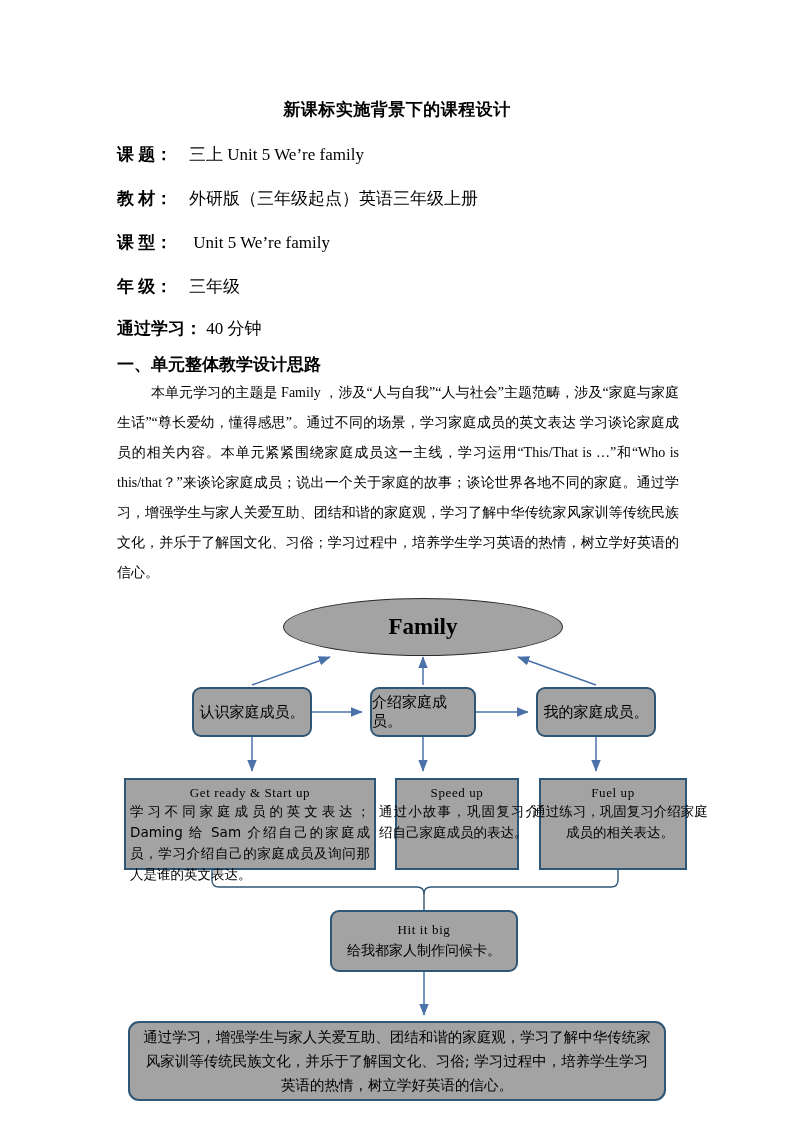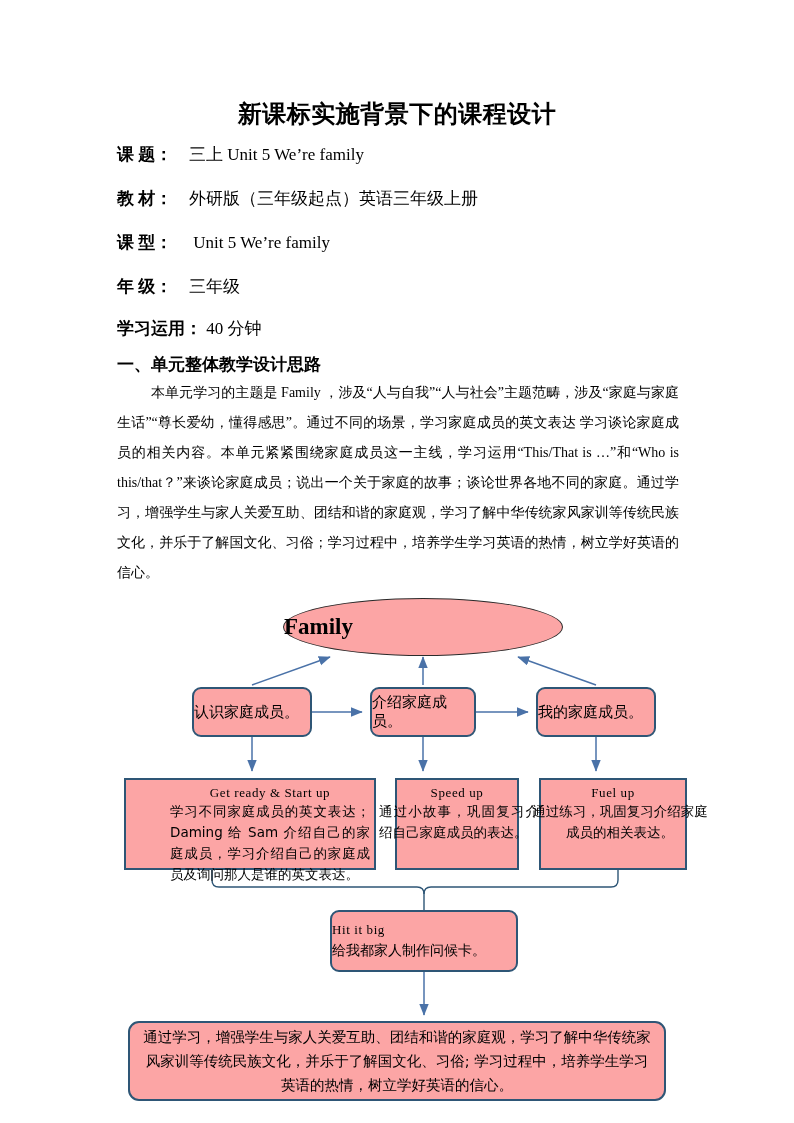--- a/index.html
+++ b/index.html
@@ -20,21 +20,21 @@
     left: 0; top: 0;
     width: 794px;
     height: 1123px;
     background: #ffffff;
   }
   .doc-title {
     position: absolute;
     left: 0; top: 98px;
     width: 794px;
     text-align: center;
-    font-size: 24px;
+    font-size: 17px;
     font-weight: bold;
     letter-spacing: 0.5px;
     font-family: "Liberation Serif", "DejaVu Serif", serif;
   }
 
   
   .meta-line {
     position: absolute;
     left: 117px;
     font-size: 17px;
@@ -87,23 +87,24 @@
   .diagram svg {
     position: absolute;
     left: 0; top: 0;
     width: 794px;
     height: 520px;
   }
 
   .node {
     position: absolute;
     box-sizing: border-box;
-    background: #fca5a5;
+    background: #a3a3a3;
     display: flex;
     flex-direction: column;
+    align-items: center;
     justify-content: center;
   }
 
   
   .oval {
     left: 283px;
     top: 3px;
     width: 280px;
     height: 58px;
     border: 1.3px solid #2b2b2b;
@@ -147,21 +148,21 @@
     margin-top: 5px;
   }
   .detail .txt {
     display: block;
     font-size: 13.5px;
     font-family: "DejaVu Sans", "Liberation Sans", sans-serif;
     line-height: 21px;
     text-align: justify;
     text-justify: inter-ideograph;
   }
-  .detail-1 { left: 124px; top: 778px; width: 252px; height: 92px; padding-left: 40px; }
+  .detail-1 { left: 124px; top: 778px; width: 252px; height: 92px; }
   .detail-1 .txt { padding: 0 4px; }
   .detail-2 { left: 395px; top: 778px; width: 124px; height: 92px; }
   .detail-2 .txt {
     width: 160px;
     margin-left: -18px;
     overflow: visible;
     white-space: normal;
   }
   .detail-3 { left: 539px; top: 778px; width: 148px; height: 92px; }
   .detail-3 .txt {
@@ -224,21 +225,21 @@
   <div class="meta-line l2">
     <span class="meta-label spaced">教    材：</span><span class="meta-val">外研版（三年级起点）英语三年级上册</span>
   </div>
   <div class="meta-line l3">
     <span class="meta-label spaced">课    型：</span><span class="meta-val"> Unit 5 We’re family</span>
   </div>
   <div class="meta-line l4">
     <span class="meta-label spaced">年    级：</span><span class="meta-val">三年级</span>
   </div>
   <div class="meta-line l5">
-    <span class="meta-label">学习运用：</span><span class="meta-val"> 40 分钟</span>
+    <span class="meta-label">通过学习：</span><span class="meta-val"> 40 分钟</span>
   </div>
 
   <div class="section-heading">一、单元整体教学设计思路</div>
 
   <div class="body-para">本单元学习的主题是 Family ，涉及“人与自我”“人与社会”主题范畴，涉及“家庭与家庭生话”“尊长爱幼，懂得感思”。通过不同的场景，学习家庭成员的英文表达 学习谈论家庭成员的相关内容。本单元紧紧围绕家庭成员这一主线，学习运用“This/That is …”和“Who is this/that？”来谈论家庭成员；说出一个关于家庭的故事；谈论世界各地不同的家庭。通过学习，增强学生与家人关爱互助、团结和谐的家庭观，学习了解中华传统家风家训等传统民族文化，并乐于了解国文化、习俗；学习过程中，培养学生学习英语的热情，树立学好英语的信心。</div>
 
   <div class="diagram">
 
     <svg viewBox="0 0 794 520">
       <defs>

